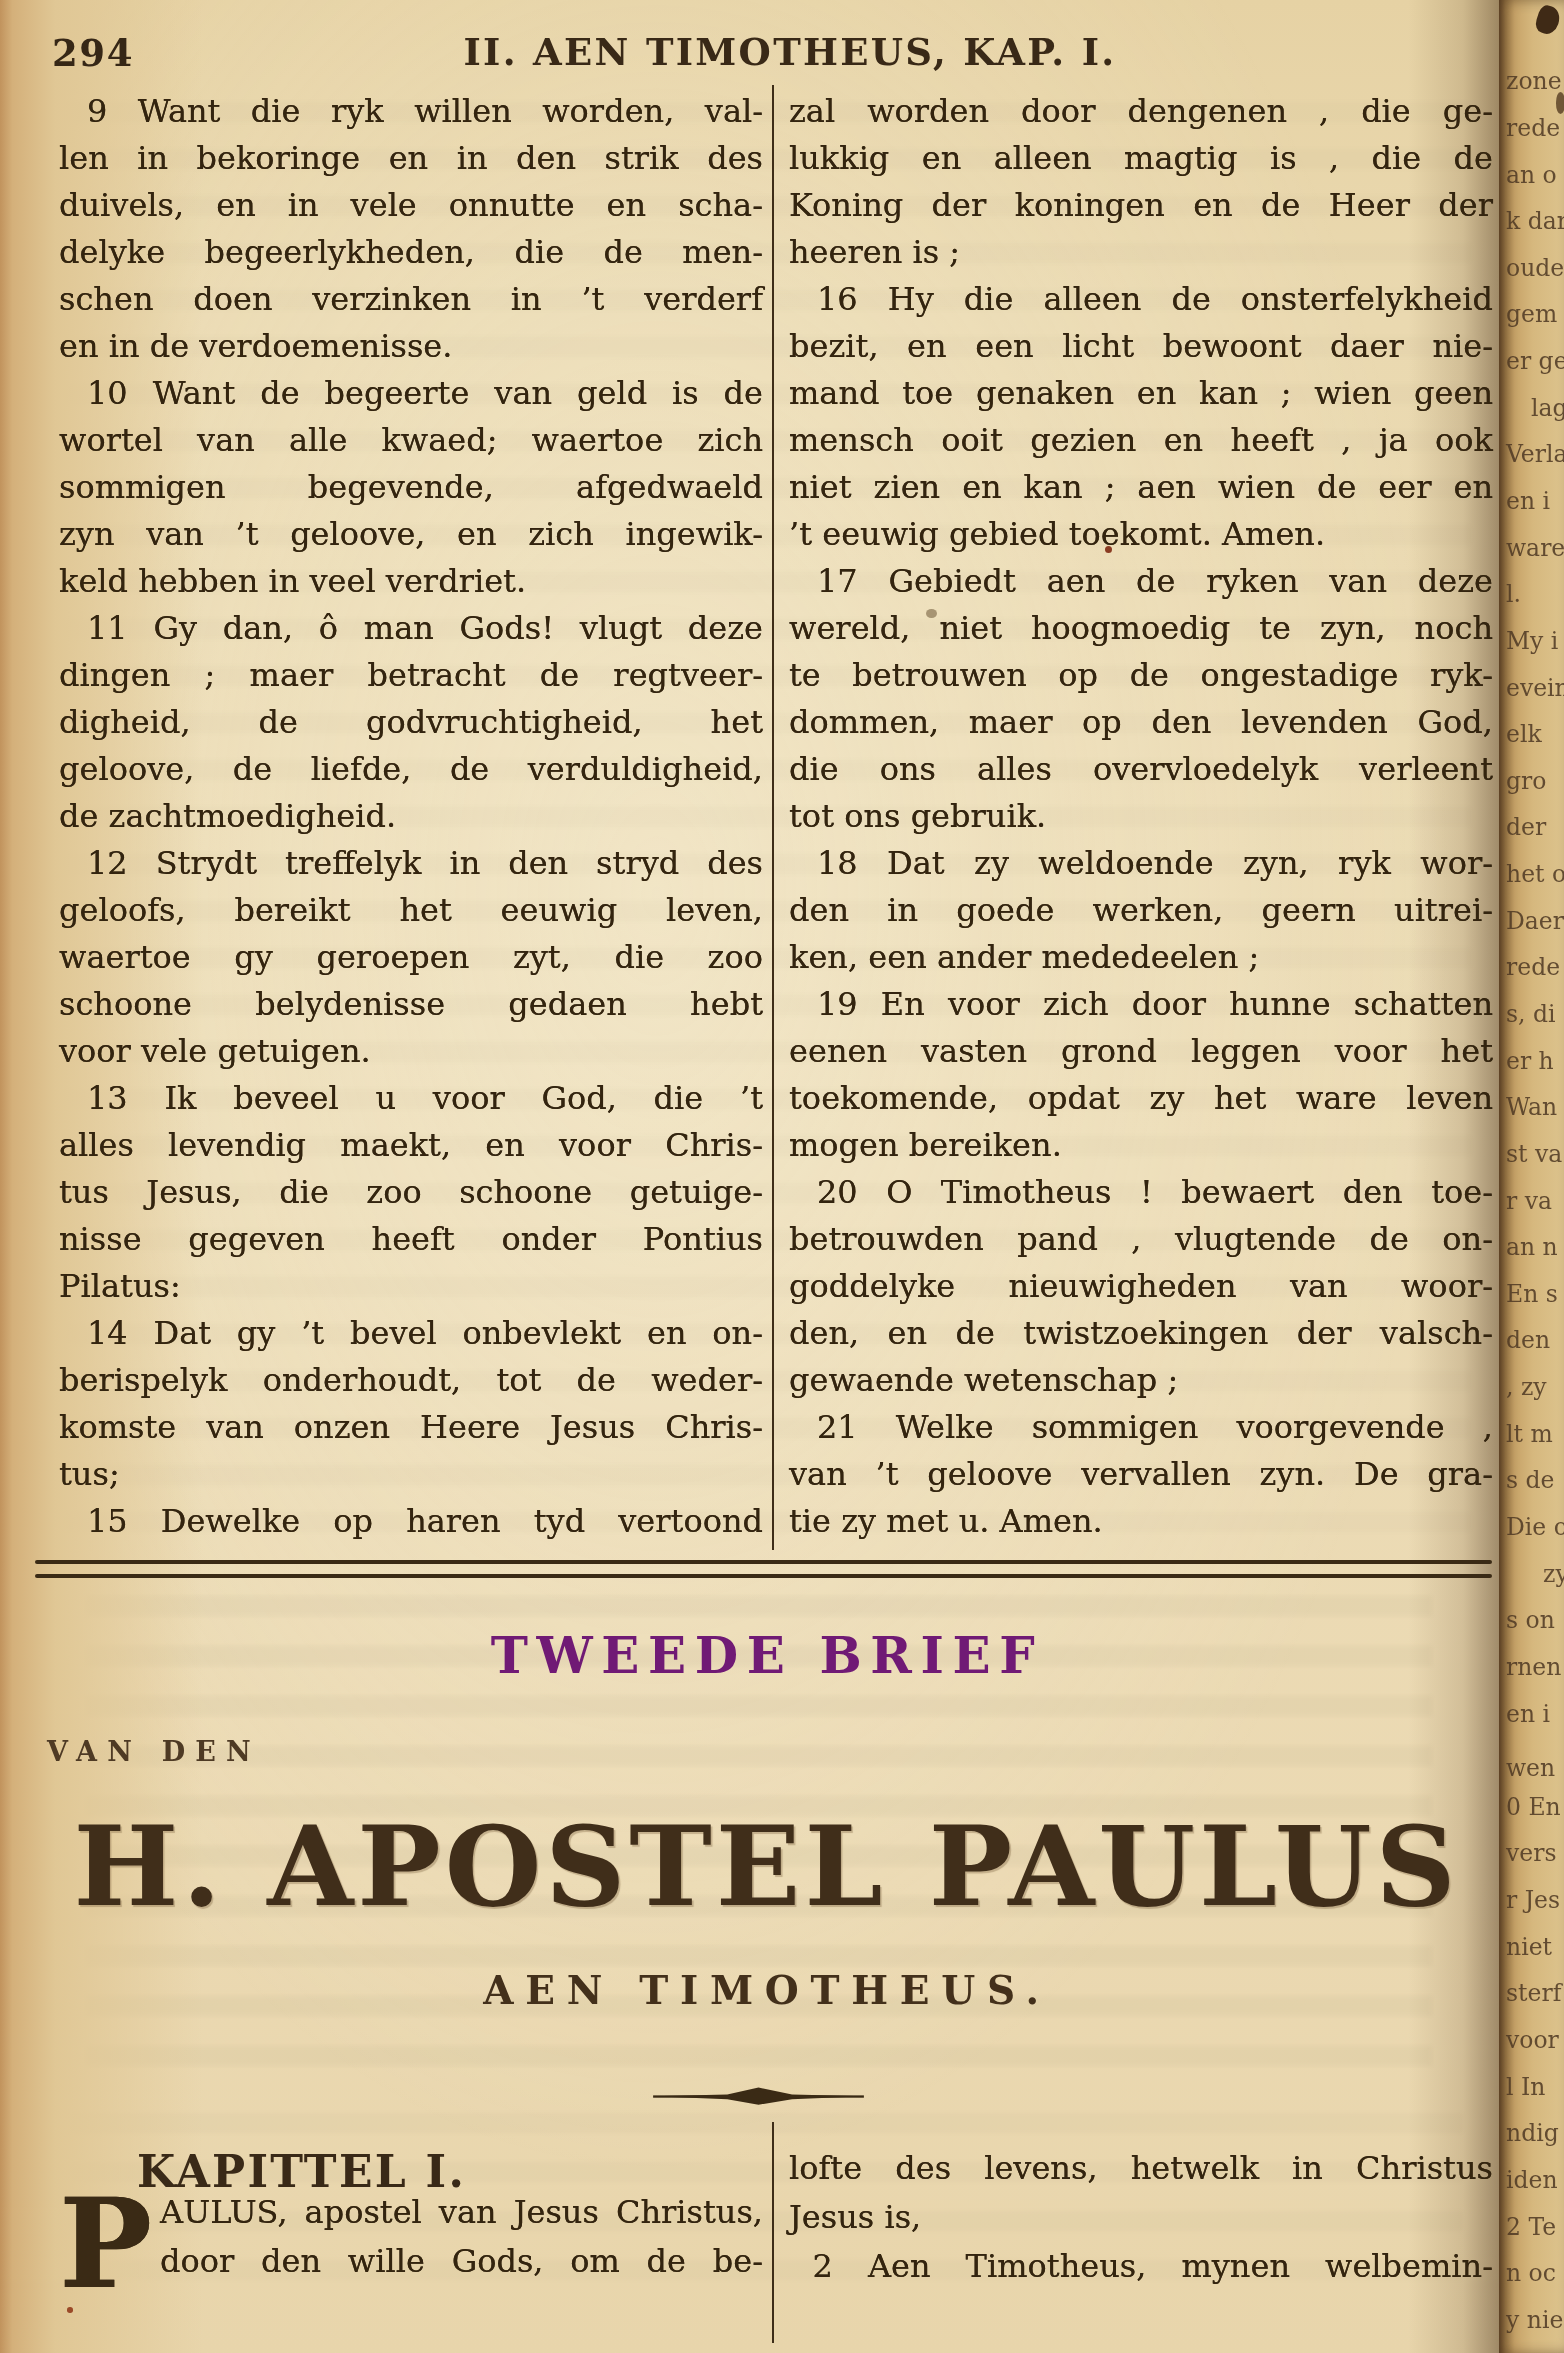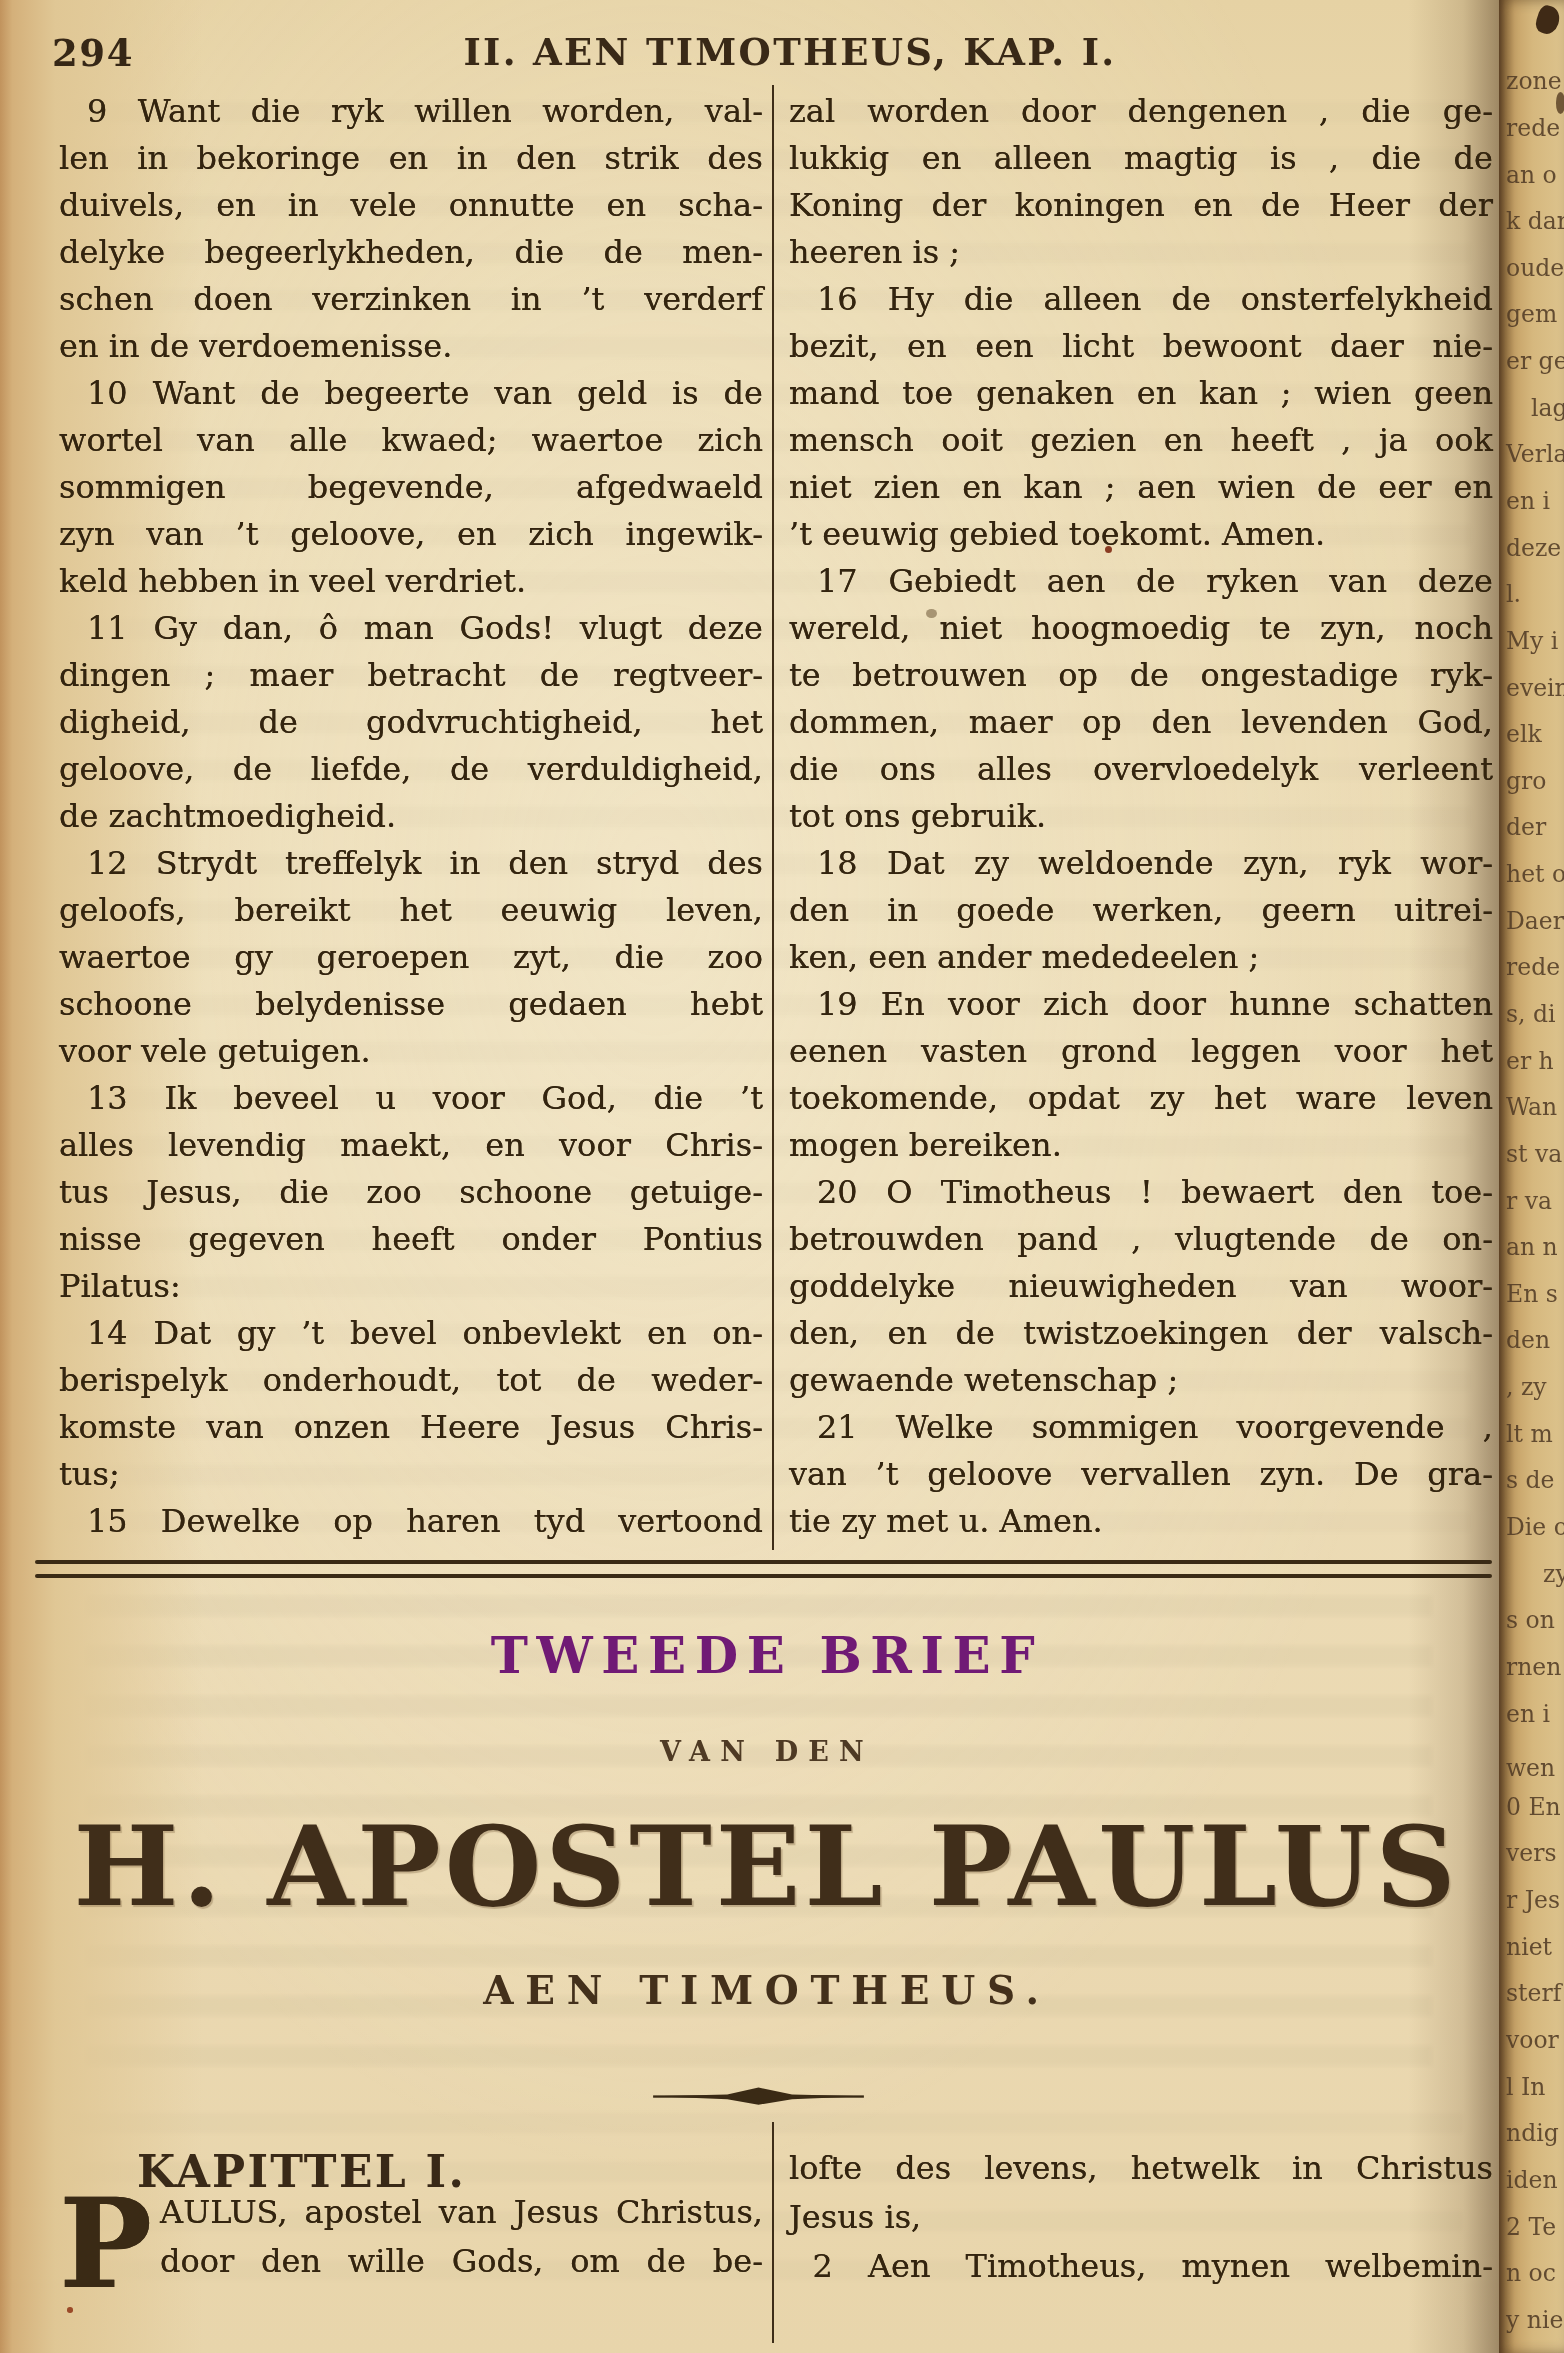--- a/index.html
+++ b/index.html
@@ -36,21 +36,21 @@
   .vrule-bottom { top:2122px; height:221px; }
 
   
   .hrule { position:absolute; left:35px; width:1457px; height:3.9px; background:#3a2a15; border-radius:2.3px; }
   .hrule-1 { top:1560px; }
   .hrule-2 { top:1574px; }
 
   
   .brief-title { position:absolute; left:47px; top:1626px; width:1440px; text-align:center;
     font-size:50px; font-weight:bold; letter-spacing:8.6px; color:#701a75; }
-  .brief-subtitle { position:absolute; left:47px; top:1736px; width:1440px; text-align:center;
+  .brief-subtitle { position:absolute; left:47px; top:1736px; width:1440px; text-align:left;
     font-size:27px; font-weight:bold; letter-spacing:10.2px; color:#4e3a24; }
   .brief-author { position:absolute; left:31px; top:1801px; width:1471px; text-align:center;
     font-size:111px; font-weight:bold; letter-spacing:3.9px; color:#402e1a;
     text-shadow:1.6px 1.6px 0.8px rgba(120,95,60,0.35); }
   .brief-dedication { position:absolute; left:47px; top:1967px; width:1440px; text-align:center;
     font-size:39px; font-weight:bold; letter-spacing:11.7px; color:#43301b; }
   .ornament { position:absolute; left:653px; top:2086px; width:211px; height:20.3px; }
 
   
   .kapittel { position:absolute; left:59px; top:2146px; width:485px; text-align:center;
@@ -202,21 +202,21 @@
     <span class="edge-frag" style="top: 67px;">zone</span>
     <span class="edge-frag" style="top: 114px;">rede</span>
     <span class="edge-frag" style="top: 161px;">an o</span>
     <span class="edge-frag" style="top: 207px;">k dar</span>
     <span class="edge-frag" style="top: 254px;">oude</span>
     <span class="edge-frag" style="top: 300px;">gem</span>
     <span class="edge-frag" style="top: 347px;">er ged</span>
     <span class="edge-frag" style="top: 394px; padding-left: 25px;">lag;</span>
     <span class="edge-frag" style="top: 440px;">Verla</span>
     <span class="edge-frag" style="top: 487px;">en i</span>
-    <span class="edge-frag" style="top: 534px;">deze</span>
+    <span class="edge-frag" style="top: 534px;">ware</span>
     <span class="edge-frag" style="top: 580px;">l.</span>
     <span class="edge-frag" style="top: 627px;">My i</span>
     <span class="edge-frag" style="top: 674px;">evein</span>
     <span class="edge-frag" style="top: 720px;">elk</span>
     <span class="edge-frag" style="top: 767px;">gro</span>
     <span class="edge-frag" style="top: 813px;">der</span>
     <span class="edge-frag" style="top: 860px;">het o</span>
     <span class="edge-frag" style="top: 907px;">Daero</span>
     <span class="edge-frag" style="top: 953px;">rede</span>
     <span class="edge-frag" style="top: 1000px;">s, di</span>

